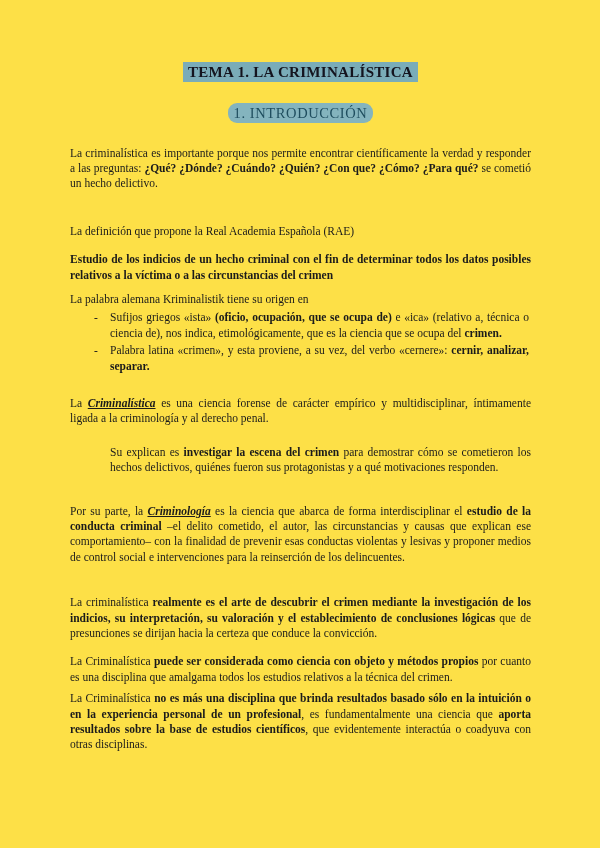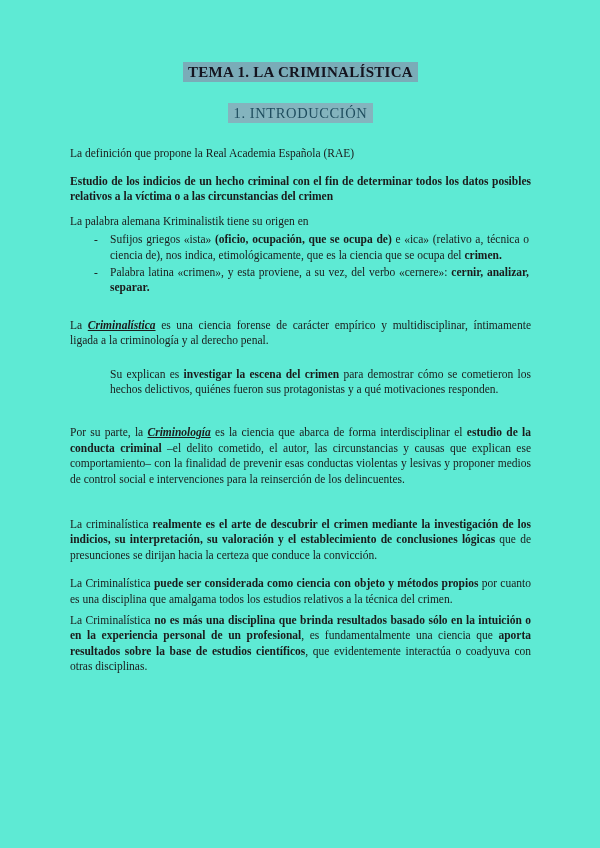--- a/index.html
+++ b/index.html
@@ -1,20 +1,20 @@
 <!DOCTYPE html>
 <html><head>
 <meta charset="utf-8">
 <style>
   html, body { margin: 0; padding: 0; background: #ffffff; }
   .page {
     width: 600px;
     height: 848px;
     box-sizing: border-box;
-    background: #5eead4;
+    background: #fde047;
     padding: 62px 69px 40px 70px;
     font-family: "Liberation Serif", serif;
     font-size: 11.5px;
     line-height: 1.34;
     color: #1b1b1b;
     overflow: hidden;
   }
   h1.doc-title {
     text-align: center;
     font-size: 15px;
@@ -31,20 +31,21 @@
     text-align: center;
     font-size: 14.5px;
     font-weight: normal;
     margin: 0 0 22px 0;
     letter-spacing: 0.6px;
   }
   h2.section-heading .hl {
     background: #84b4be;
     color: #1f4e5f;
     padding: 2px 6px;
+    border-radius: 9px;
   }
   p { margin: 0 0 13px 0; text-align: justify; }
   .b { font-weight: bold; }
   .biu { font-weight: bold; font-style: italic; text-decoration: underline; }
   .p1 { margin-bottom: 32px; }
   .p2 { }
   .p3 { margin-bottom: 9px; }
   .p4 { margin-bottom: 3px; }
   ul.dash-list {
     list-style: none;
@@ -72,20 +73,21 @@
 </style>
 </head>
 <body>
 
 <div class="page">
 
   <h1 class="doc-title"><span class="hl">TEMA 1. LA CRIMINALÍSTICA</span></h1>
 
   <h2 class="section-heading"><span class="hl">1. INTRODUCCIÓN</span></h2>
 
+  <p class="p1"><span>La criminalística es importante porque nos permite encontrar científicamente la verdad y responder a las preguntas: </span><span class="b">¿Qué? ¿Dónde? ¿Cuándo? ¿Quién? ¿Con que? ¿Cómo? ¿Para qué?</span><span> se cometió un hecho delictivo.</span></p>
 
   <p class="p2"><span>La definición que propone la Real Academia Española (RAE)</span></p>
 
   <p class="p3"><span class="b">Estudio de los indicios de un hecho criminal con el fin de determinar todos los datos posibles relativos a la víctima o a las circunstancias del crimen</span></p>
 
   <p class="p4"><span>La palabra alemana Kriminalistik tiene su origen en</span></p>
 
   <ul class="dash-list">
     <li><span>Sufijos griegos «ista» </span><span class="b">(oficio, ocupación, que se ocupa de)</span><span> e «ica» (relativo a, técnica o ciencia de), nos indica, etimológicamente, que es la ciencia que se ocupa del </span><span class="b">crimen.</span></li>
     <li><span>Palabra latina «crimen», y esta proviene, a su vez, del verbo «cernere»: </span><span class="b">cernir, analizar, separar.</span></li>

